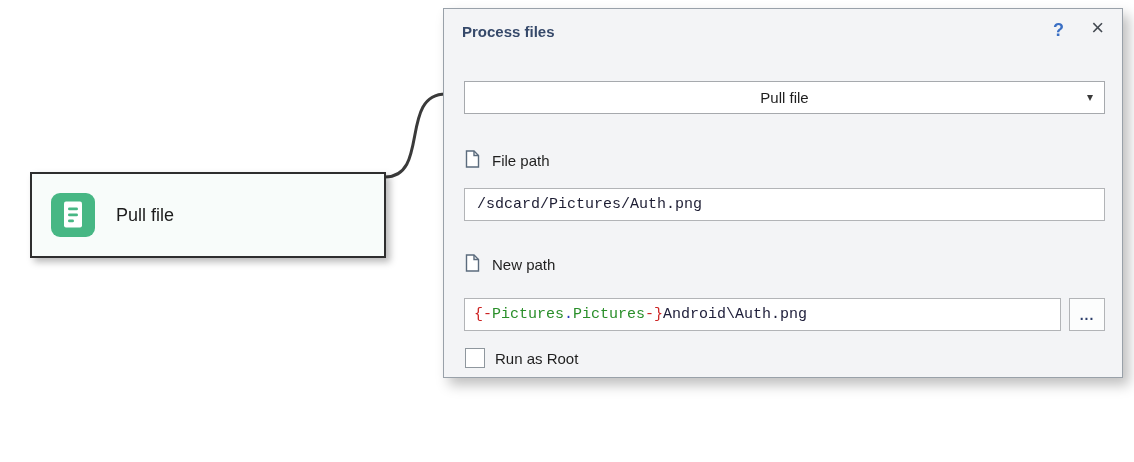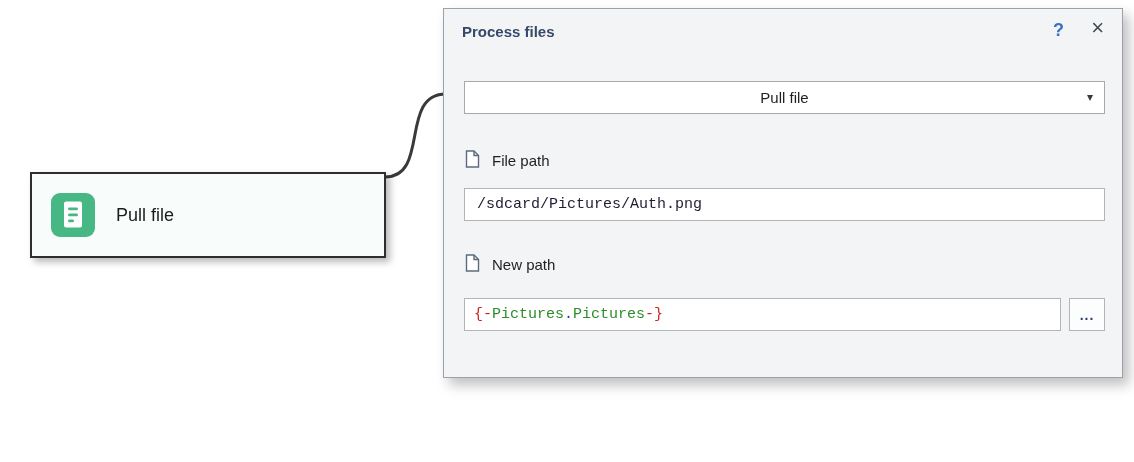--- a/index.html
+++ b/index.html
@@ -103,20 +103,24 @@
       <span class="page-icon">
         <svg width="15" height="18" viewBox="0 0 15 18">
           <path d="M1.5 1 h7.5 l4.5 4.5 V17 H1.5 Z" fill="#ffffff" stroke="#5b6b7d" stroke-width="1.4"></path>
           <path d="M9 1 v4.5 h4.5" fill="none" stroke="#5b6b7d" stroke-width="1.4"></path>
         </svg>
       </span>
       <span>New path</span>
     </div>
 
     <div class="text-input input-newpath">
-      <span style="color: rgb(204, 34, 34);">{-</span><span style="color: rgb(42, 143, 42);">Pictures</span><span style="color: rgb(34, 51, 187);">.</span><span style="color: rgb(42, 143, 42);">Pictures</span><span style="color: rgb(204, 34, 34);">-}</span>
+      <span style="color: rgb(204, 34, 34);">{-</span><span style="color: rgb(42, 143, 42);">Pictures</span><span style="color: rgb(34, 51, 187);">.</span><span style="color: rgb(42, 143, 42);">Pictures</span><span style="color: rgb(204, 34, 34);">-}</span><span style="color: rgb(32, 32, 60);">Android\Auth.png</span>
     </div>
 
     <div class="browse-btn">...</div>
 
+    <div class="checkbox-row">
+      <span class="checkbox"></span>
+      <span class="checkbox-label">Run as Root</span>
+    </div>
 
   </div>
 </div>
 
 </body></html>

